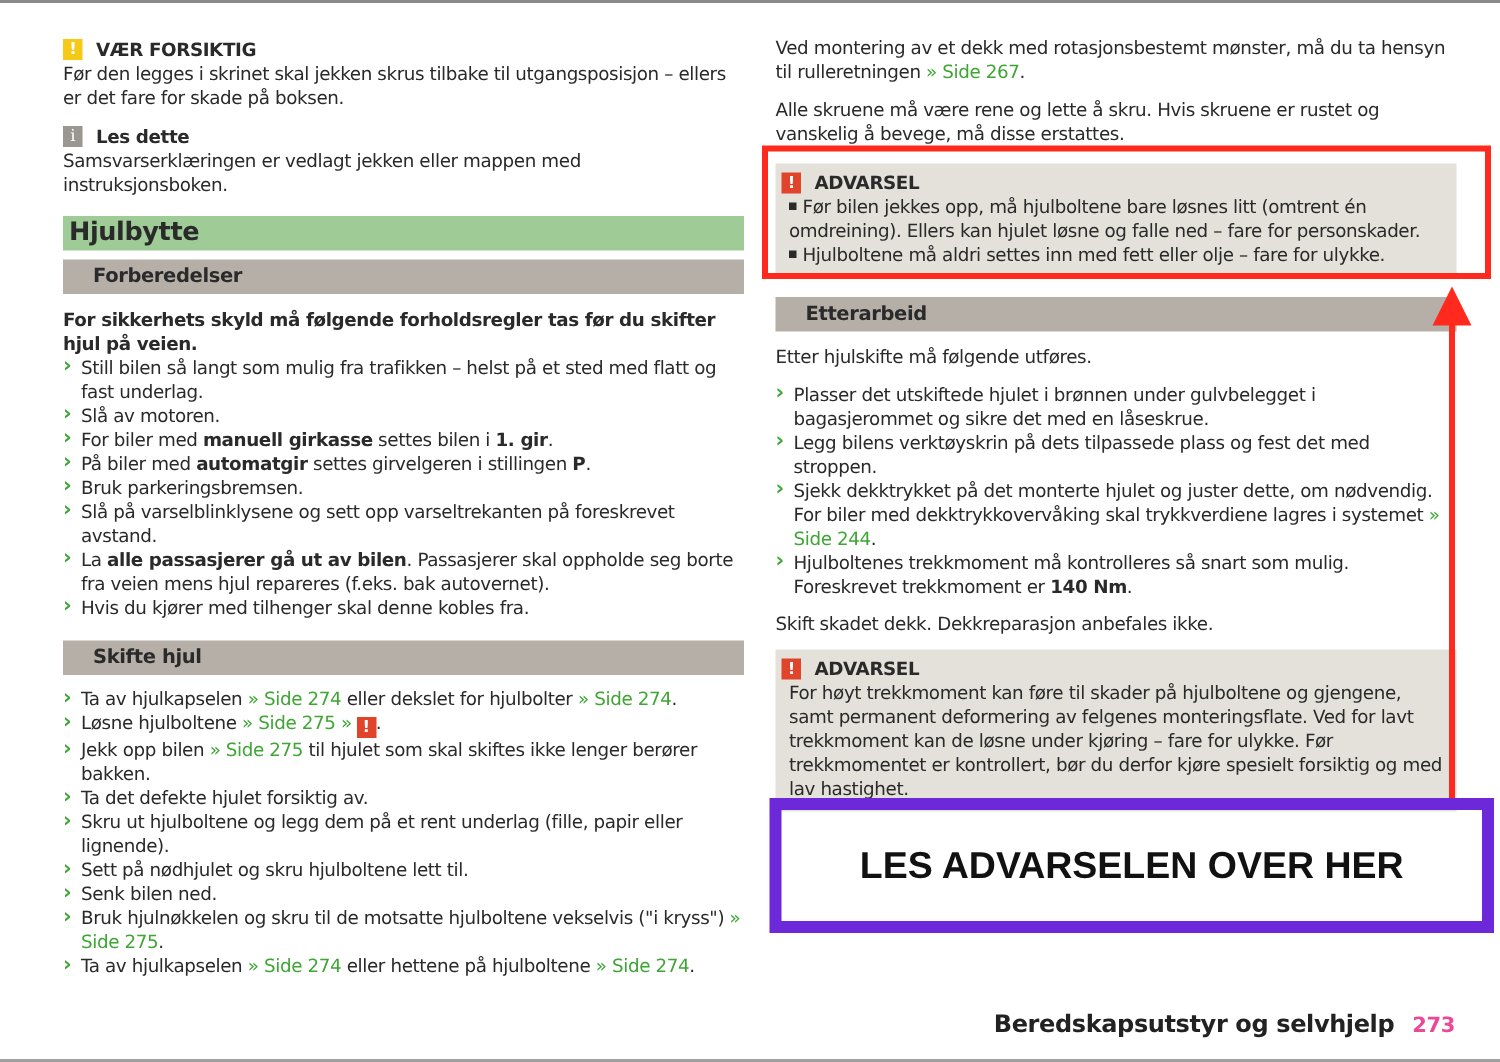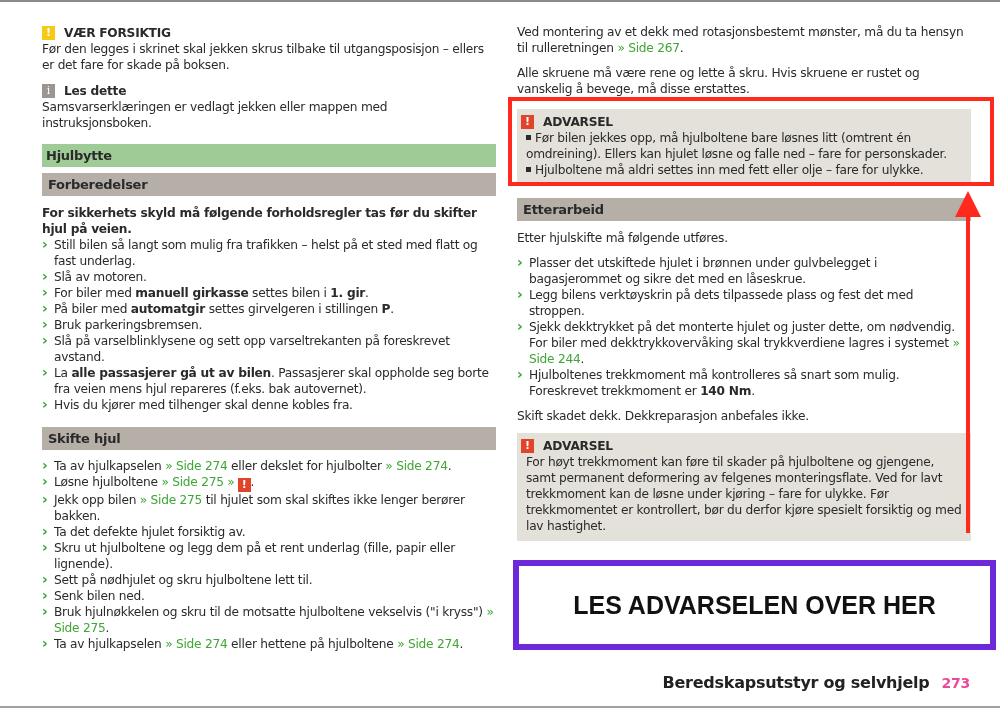--- a/index.html
+++ b/index.html
@@ -14,36 +14,36 @@
 
   p { margin: 0; }
   .para { margin-bottom: 9px; }
 
   .note-title { font-weight: bold; display: flex; align-items: center; gap: 9px; height: 17px; }
   .badge { display: inline-block; width: 13px; height: 14px; font-size: 11px; line-height: 14px; text-align: center; color: #fff; font-weight: bold; }
   .badge-yellow { background: #f6c915; }
   .badge-gray { background: #9a9690; font-family: "DejaVu Serif", serif; font-weight: normal; }
   .badge-red { background: #e0452c; }
 
-  .h-green { background: #9ecb96; font-weight: bold; font-size: 13px; height: 23px; line-height: 23px; padding-left: 4px; margin-top: 13px; }
-  .h-gray { background: #b6afa8; font-weight: bold; font-size: 13px; height: 23px; line-height: 23px; padding-left: 6px; margin-top: 6px; }
+  .h-green { background: #9ecb96; font-weight: bold; font-size: 17px; height: 23px; line-height: 23px; padding-left: 4px; margin-top: 13px; }
+  .h-gray { background: #b6afa8; font-weight: bold; font-size: 13px; height: 23px; line-height: 23px; padding-left: 20px; margin-top: 6px; }
 
   .intro-bold { font-weight: bold; margin-top: 9px; }
   ul.steps { list-style: none; }
   ul.steps li { position: relative; padding-left: 12px; }
   ul.steps li::before { content: "›"; position: absolute; left: 0; top: -1px; color: #3fa535; font-weight: bold; font-size: 14px; }
   .link { color: #3fa535; }
   b { font-weight: bold; }
 
   .warn-box { background: #e4e1da; padding: 4px 8px 7px 4px; }
   .warn-body { padding-left: 5px; }
   .sq { display: inline-block; width: 5px; height: 5px; background: #2a2a2a; margin-right: 4px; vertical-align: middle; position: relative; top: -1px; }
 
   .anno-box-top { position: absolute; left: 508px; top: 97px; width: 486px; height: 89px; border: 4px solid #ff2a1d; }
-  .anno-box-bottom { position: absolute; left: 513px; top: 532px; width: 483px; height: 90px; border: 6px solid #6d28d9; display: flex; align-items: center; justify-content: center; margin-top: 28px; }
+  .anno-box-bottom { position: absolute; left: 513px; top: 532px; width: 483px; height: 90px; border: 8px solid #6d28d9; display: flex; align-items: center; justify-content: center; }
   .anno-text { font-family: "Liberation Sans", sans-serif; font-weight: bold; font-size: 25px; color: #111; letter-spacing: 0; }
   .arrow-shaft { position: absolute; left: 966px; top: 215px; width: 4px; height: 318px; background: #ff2a1d; }
   .arrow-head { position: absolute; left: 955px; top: 191px; width: 0; height: 0; border-left: 13px solid transparent; border-right: 13px solid transparent; border-bottom: 26px solid #ff2a1d; }
 
   .footer { position: absolute; right: 30px; top: 675px; display: flex; align-items: baseline; gap: 12px; }
   .footer-section { font-weight: bold; font-size: 16px; color: #222; }
   .footer-page { font-weight: bold; font-size: 14px; color: #ec4899; }
 </style>
 </head>
 <body>

